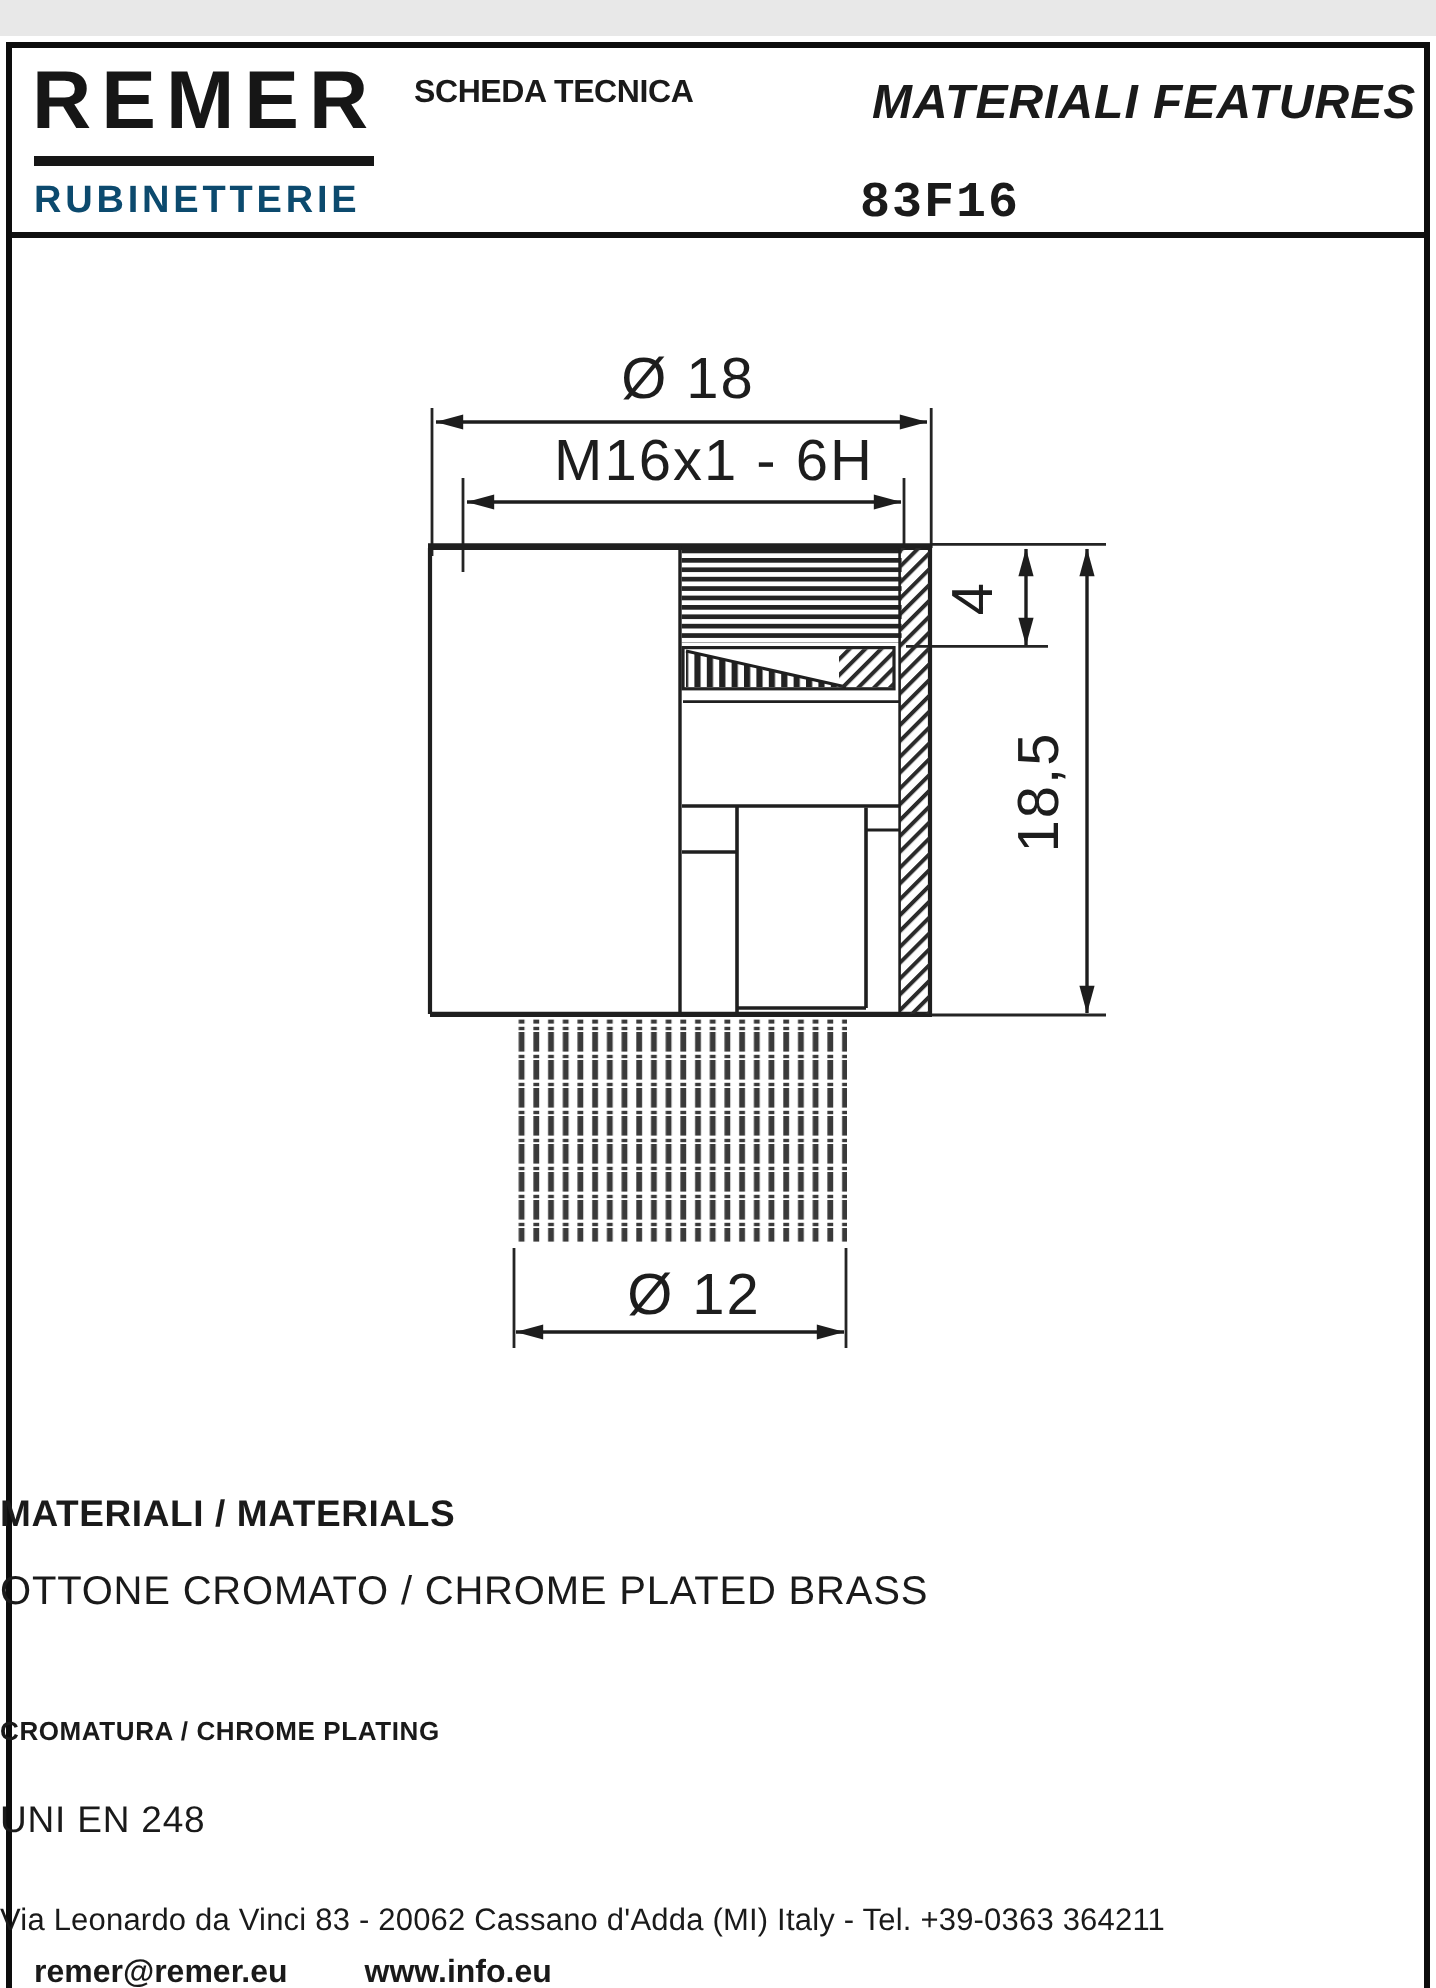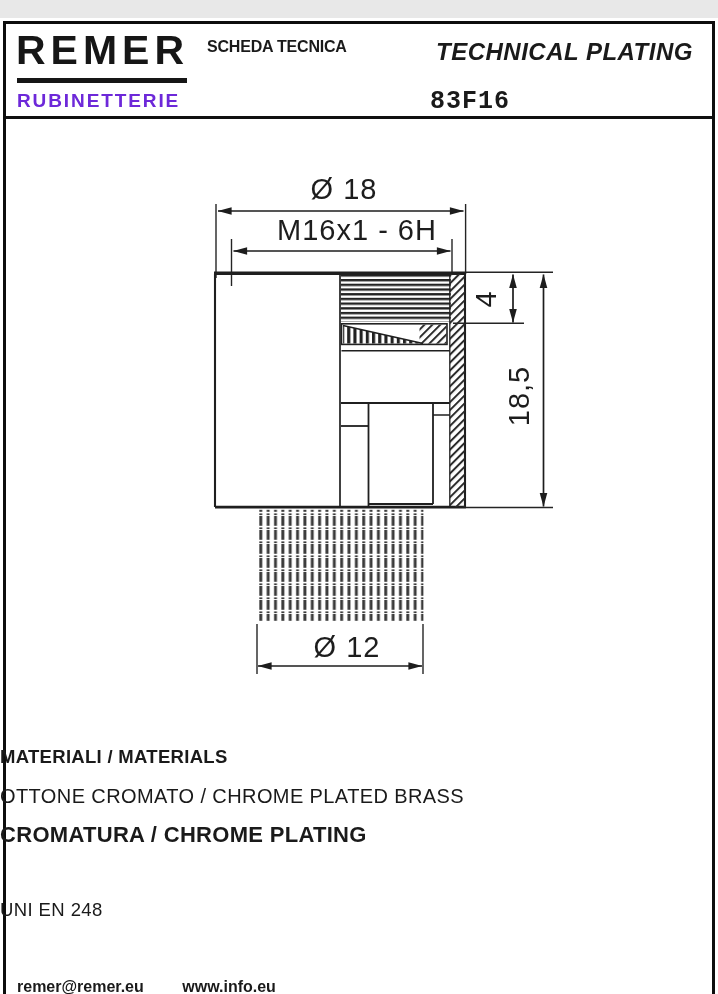--- a/index.html
+++ b/index.html
@@ -6,50 +6,50 @@
   .page{
     position:relative;width:718px;height:994px;background:#ffffff;
     font-family:"Liberation Sans",sans-serif;color:#1a1a1a;overflow:hidden;
     margin:18px auto;
   }
   .frame{position:absolute;inset:3px;border:3px solid #0d0d0d;pointer-events:none;}
   .abs{position:absolute;}
   
   .logo-name{left:16px;top:12px;font-size:41px;font-weight:800;letter-spacing:5px;line-height:1;color:#161616;}
   .logo-bar{left:17px;top:60px;width:170px;height:4.5px;background:#161616;}
-  .logo-sub{left:17px;top:72px;font-size:19px;font-weight:700;letter-spacing:1.9px;color:#6d28d9;}
+  .logo-sub{left:17px;top:72px;font-size:19px;font-weight:700;letter-spacing:1.9px;color:#0c4a6e;}
   .title-it{left:207px;top:20px;font-size:16px;font-weight:700;letter-spacing:-0.2px;}
   .title-en{left:436px;top:20px;font-size:24px;font-weight:700;font-style:italic;letter-spacing:0.5px;}
   .artcod-label{left:276px;top:71px;font-size:20.5px;letter-spacing:1px;border-bottom:1.6px solid #1a1a1a;padding:0 3px 2px 3px;}
   .artcod-value{left:430px;top:69px;font-size:25px;font-weight:700;letter-spacing:1px;font-family:Liberation Mono, monospace;}
   .hdr-divider{left:6px;right:6px;top:98px;height:2.6px;background:#101010;}
   
   .drawing{position:absolute;left:0;top:120px;}
   .drawing text{fill:#1d1d1d;font-family:"Liberation Sans",sans-serif;font-size:29px;letter-spacing:1px;}
   
   .sec{left:0;right:0;text-align:left;}
   .mat-head{top:728px;font-size:18.5px;font-weight:700;letter-spacing:0.3px;}
   .mat-val{top:767px;font-size:20px;letter-spacing:0.4px;}
-  .plat-head{top:804px;font-size:22px;font-weight:700;letter-spacing:0.3px;}
+  .plat-head{top:840px;font-size:13px;font-weight:700;letter-spacing:0.3px;}
   .plat-val{top:881px;font-size:18.5px;letter-spacing:0.4px;}
   .address{top:934px;font-size:15.5px;letter-spacing:0.1px;}
   .contact{top:960px;font-size:16px;font-weight:700;}
   .contact-item{display:inline-block;margin:0 17px;}
 </style>
 </head>
 <body>
 
 <div class="page">
   <div class="frame"></div>
 
   <div class="abs logo-name">REMER</div>
   <div class="abs logo-bar"></div>
   <div class="abs logo-sub">RUBINETTERIE</div>
   <div class="abs title-it">SCHEDA TECNICA</div>
-  <div class="abs title-en">TECHNICAL PLATING</div>
+  <div class="abs title-en">MATERIALI FEATURES</div>
   <div class="abs artcod-value">83F16</div>
   <div class="abs hdr-divider"></div>
 
   <svg class="drawing" width="718" height="560" viewBox="0 0 718 560" xmlns="http://www.w3.org/2000/svg">
     <defs>
       <marker id="arw" markerUnits="userSpaceOnUse" markerWidth="15" markerHeight="10" viewBox="0 0 15 10" refX="14.2" refY="5" orient="auto-start-reverse">
         <path d="M0.6,1.2 L14.4,5 L0.6,8.8 Z" fill="#1d1d1d"></path>
       </marker>
       <pattern id="pThread" width="8" height="4.7" patternUnits="userSpaceOnUse">
         <rect width="8" height="2.35" fill="#242424"></rect>
@@ -123,17 +123,18 @@
     <text transform="translate(486,161) rotate(-90)" dy="0.35em" text-anchor="middle">4</text>
     <text transform="translate(519,258) rotate(-90)" dy="0.35em" text-anchor="middle">18,5</text>
     <text x="347" y="519" text-anchor="middle">Ø 12</text>
   </svg>
 
   <div class="abs sec mat-head">MATERIALI / MATERIALS</div>
   <div class="abs sec mat-val">OTTONE CROMATO / CHROME PLATED BRASS</div>
   <div class="abs sec plat-head">CROMATURA / CHROME PLATING</div>
   <div class="abs sec plat-val">UNI EN 248</div>
 
+  <div class="abs sec address">Via Leonardo da Vinci 83 - 20062 Cassano d'Adda (MI) Italy - Tel. +39-0363 364211</div>
   <div class="abs sec contact">
     <span class="contact-item">remer@remer.eu</span>
     <span class="contact-item">www.info.eu</span>
   </div>
 </div>
 
 </body></html>

